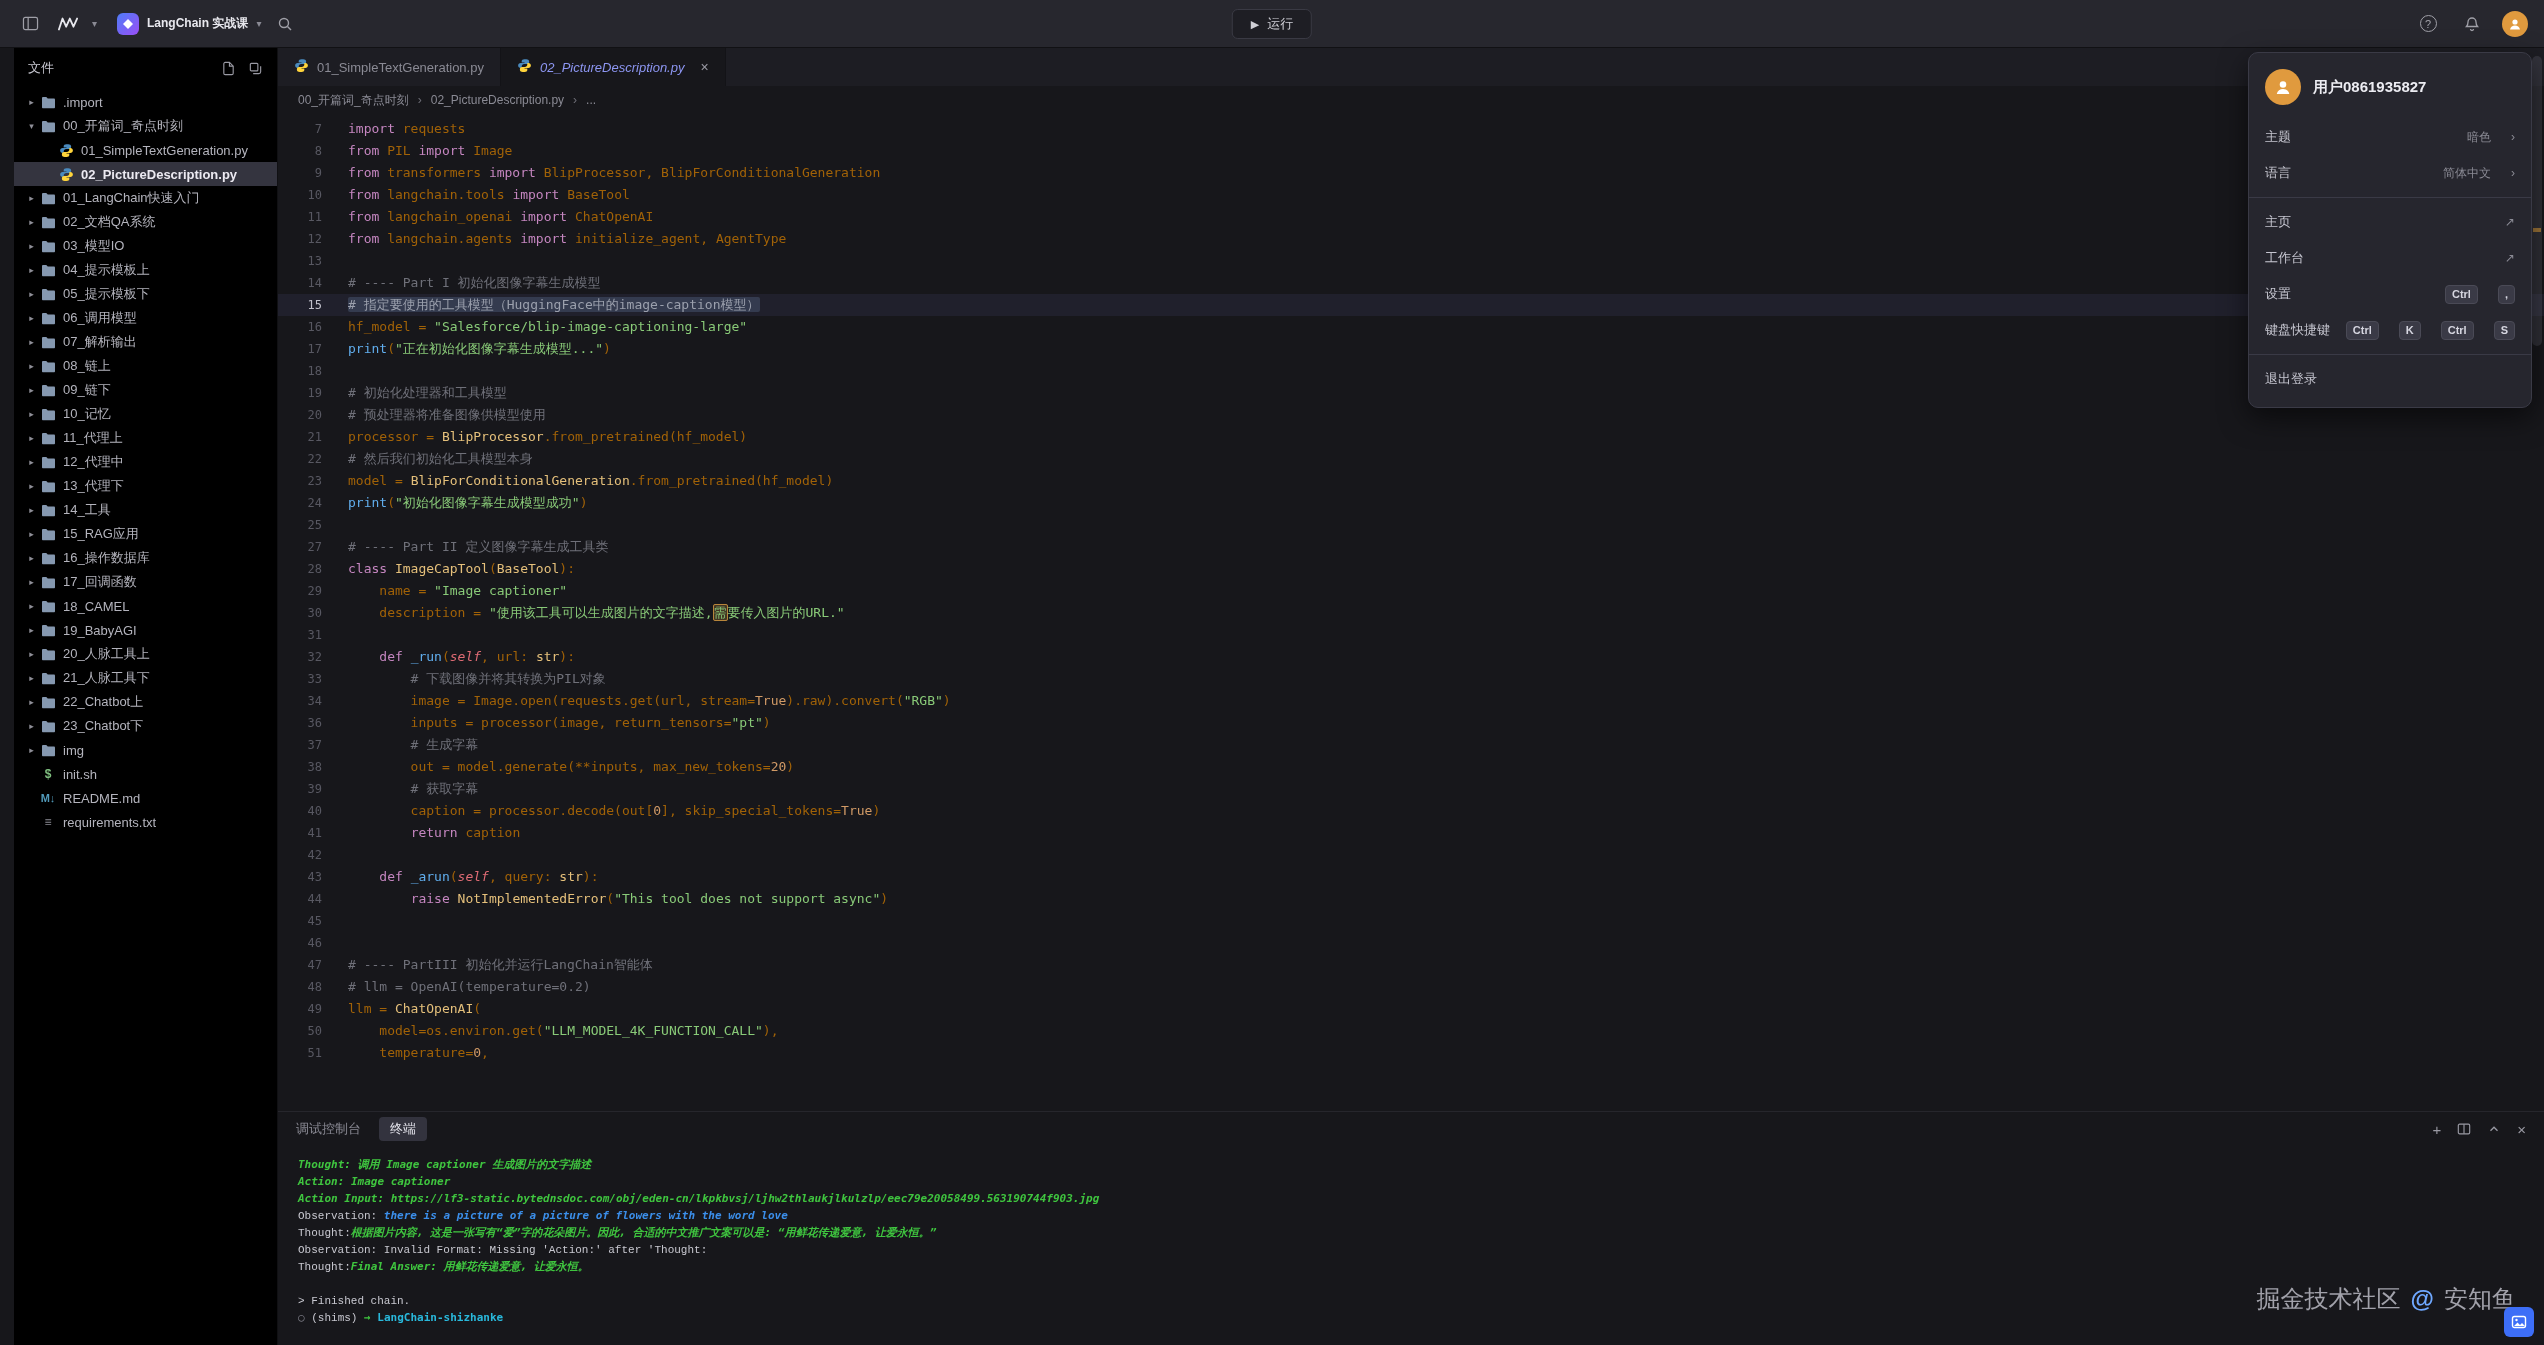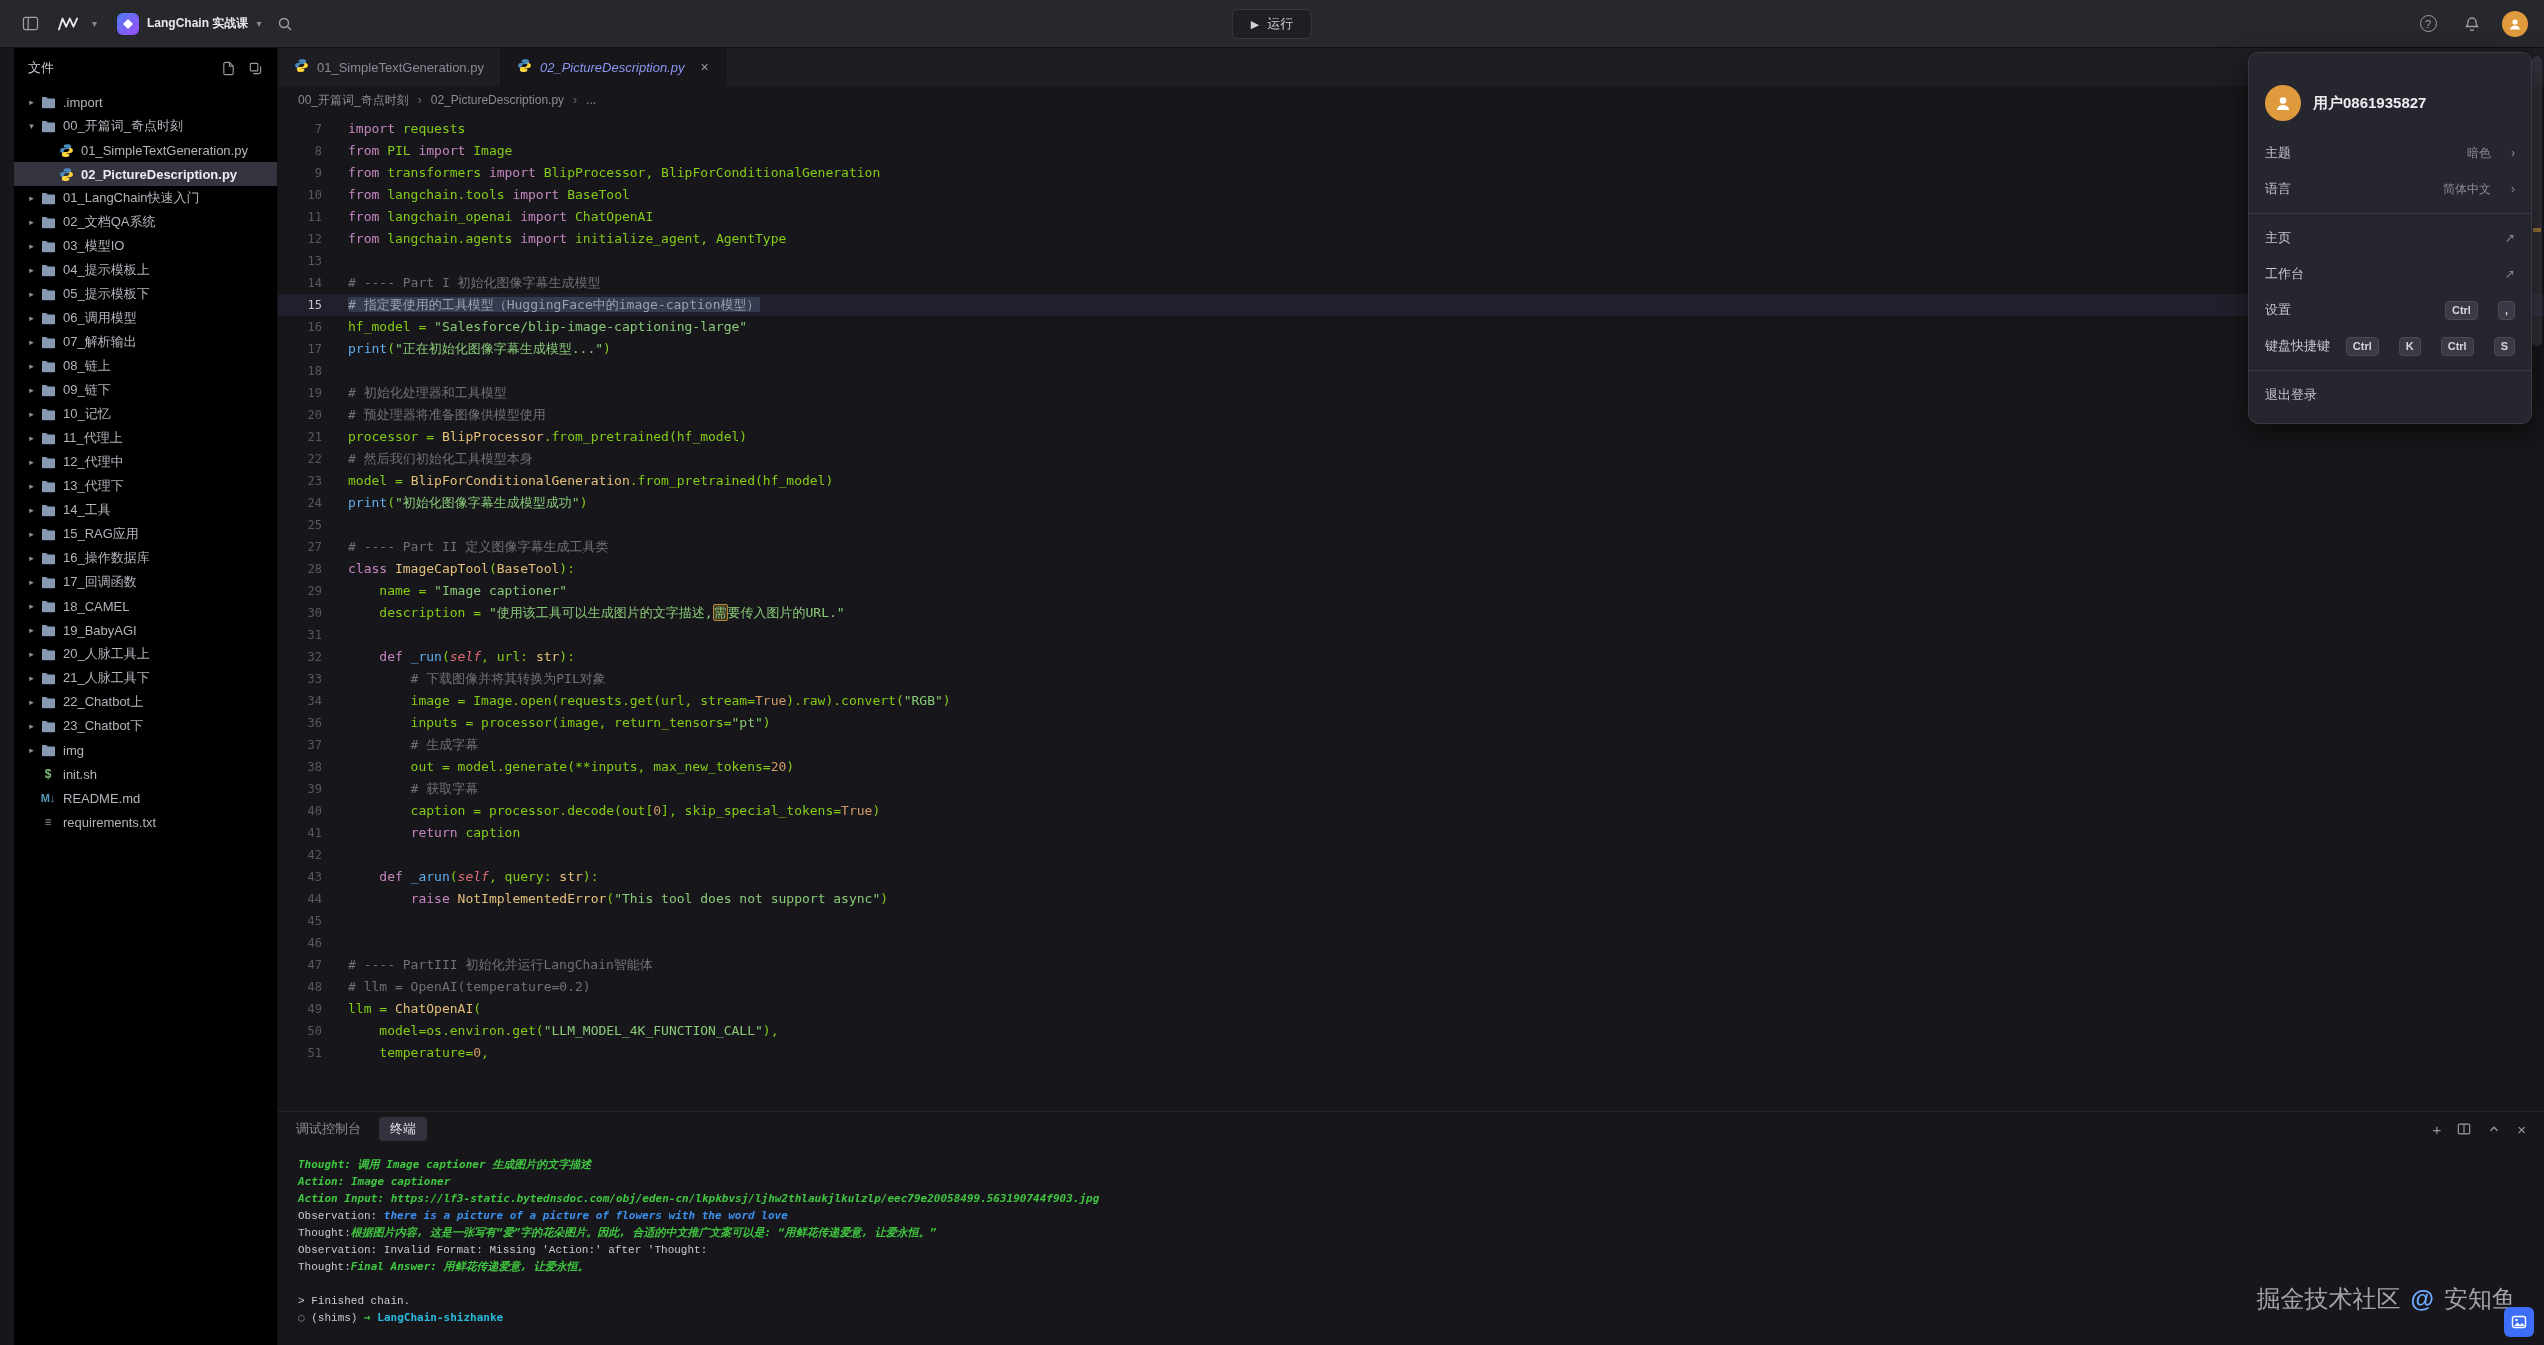--- a/index.html
+++ b/index.html
@@ -62,21 +62,21 @@
   .bc-sep { color:#6d6d76; }
   .breadcrumb .bc-item { cursor:pointer; }
 
   .code-area { flex:1; overflow:hidden; padding-top:4px; position:relative;
     font-family:"DejaVu Sans Mono","Liberation Mono",monospace; font-size:13px; }
   .code-line { display:flex; height:22px; line-height:22px; }
   .code-line.current { background:#20202c; }
   .gutter { flex:0 0 70px; text-align:right; padding-right:26px; color:#585862; font-size:12px; user-select:none; }
   .code-line.current .gutter { color:#c2c2cc; }
   pre.lc { margin:0; white-space:pre; font-family:inherit; font-size:13px; }
-  .tok-p { color:#84cc16; }
+  .tok-p { color:#a16207; }
   .tok-k { color:#c586c0; }
   .tok-s { color:#89ca78; }
   .tok-c { color:#6f7079; }
   .tok-f { color:#61aeee; }
   .tok-ty { color:#e5c07b; }
   .tok-n { color:#d19a66; }
   .tok-b { color:#d19a66; }
   .tok-sf { color:#e06c75; font-style:italic; }
   .tok-cs { color:#9ba0ad; background:#343b4f; border-radius:2px; }
   .tok-m { border:1px solid #b8863b; background:rgba(184,134,59,.28); border-radius:2px; color:#89ca78; }
@@ -100,21 +100,21 @@
   .t-w { color:#c8c8d0;font-family:Liberation Mono, monospace; }
   .t-g { color:#3fc53f; font-weight:bold; }
   .t-gi { color:#3fc53f; font-style:italic; font-weight:bold; }
   .t-bi { color:#3b8eea; font-style:italic; font-weight:bold; }
   .t-cy { color:#29b8db; font-weight:bold; }
   .t-dim { color:#7a7a84; }
 
   
   .user-menu { position:absolute; top:52px; right:12px; width:284px; background:#26262e;
     border:1px solid #3a3a46; border-radius:10px; box-shadow:0 10px 28px rgba(0,0,0,.55);
-    padding:20px 0 10px; z-index:100; font-size:13px; }
+    padding:4px 0 10px; z-index:100; font-size:13px; }
   .um-header { display:flex; align-items:center; gap:12px; padding:12px 16px 14px; }
   .um-avatar { width:36px; height:36px; border-radius:50%; background:#e09a3e; display:flex;
     align-items:center; justify-content:center; }
   .um-name { font-size:15px; font-weight:bold; color:#ececf2; }
   .um-row { height:36px; display:flex; align-items:center; padding:0 16px; color:#c6c6d0; cursor:pointer; }
   .um-right { margin-left:auto; display:flex; align-items:center; gap:20px; color:#8a8a94; font-size:12px; }
   .um-divider { height:1px; background:#3a3a46; margin:6px 0; }
   .kbd { background:#3a3a46; border:1px solid #4a4a56; border-radius:4px; padding:0 6px;
     font-size:11px; color:#d6d6e0; line-height:17px; font-weight:bold; }
 

